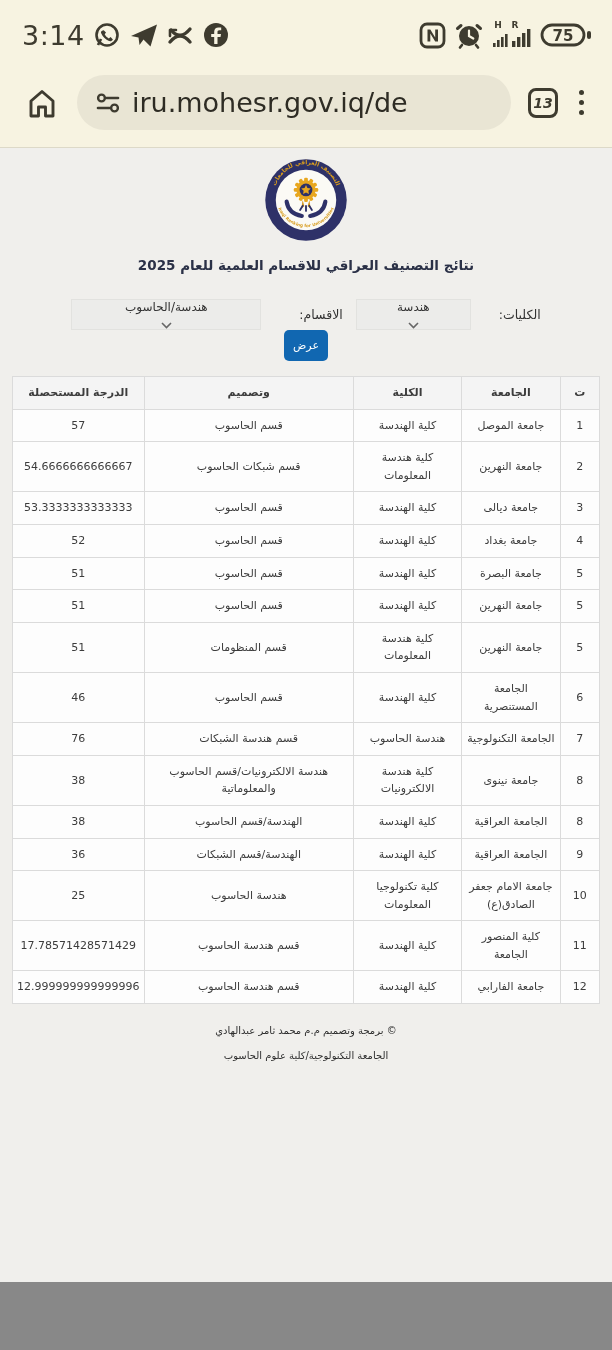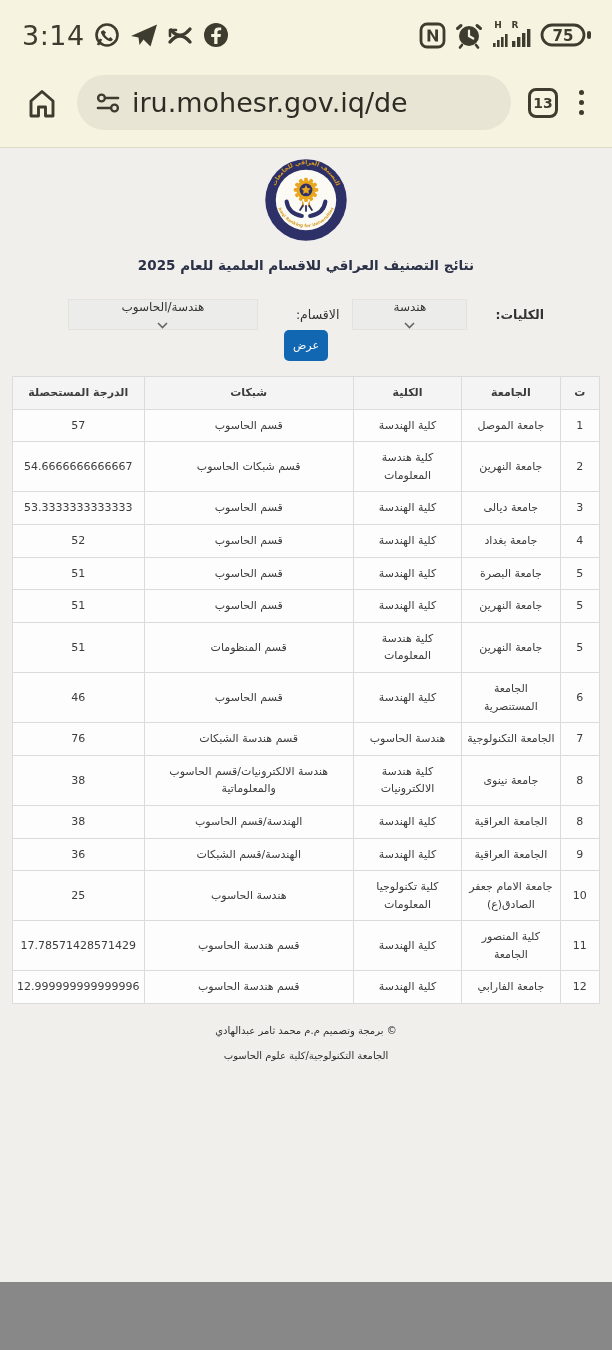--- a/index.html
+++ b/index.html
@@ -12,32 +12,32 @@
   .status-bar { height:64px; display:flex; align-items:center; justify-content:space-between; padding:6px 20px 0 22px; color:#3e3b2f; }
   .sb-left, .sb-right { display:flex; align-items:center; gap:7px; }
   .sb-time { font-size:27px; letter-spacing:0.5px; }
   .sb-ic { display:block; }
 
   .browser-bar { height:83px; display:flex; align-items:center; gap:17px; padding:0 24px 6px 24px; }
   .home-ic { flex:0 0 auto; }
   .url-pill { flex:1 1 auto; height:55px; background:#e9e5d4; border-radius:28px; display:flex; align-items:center; gap:11px; padding:16px 18px; overflow:hidden; }
   .url-text { font-size:27px; color:#2e2c24; white-space:nowrap; overflow:hidden; direction:ltr; }
   .tab-box { width:30px; height:30px; border:3px solid #3e3b2f; border-radius:8px; display:flex; align-items:center; justify-content:center; flex:0 0 auto; }
-  .tab-count { font-size:14px; font-weight:bold; color:#3e3b2f; }
+  .tab-count { font-size:14px; font-weight:bold; color:#3e3b2f;font-style:italic; }
   .kebab { display:flex; flex-direction:column; gap:5px; padding:2px 4px; }
   .kebab i { width:5px; height:5px; background:#3e3b2f; border-radius:50%; display:block; }
 
   
   .page { direction:rtl; text-align:center; padding-top:10px; }
   .logo-wrap { display:flex; justify-content:center; }
   .page-title { margin-top:15px; font-size:13.5px; font-weight:bold; color:#2b3147; }
 
   .filter-row { margin-top:26px; display:flex; justify-content:center; align-items:center; }
   .filter-label { font-size:12.5px; color:#333; margin-left:10px; }
-  .lbl-colleges { margin-left:28px;font-weight:bold; }
+  .lbl-colleges { margin-left:28px; }
   .lbl-depts { margin-right:13px; margin-left:38px; }
   .select-box { height:31px; background:#ececea; border:1px solid #e2e2df; display:flex; align-items:center; justify-content:space-between; padding:0 10px; cursor:pointer;flex-direction:column; }
   .sel-colleges { width:115px; }
   .sel-depts { width:190px; }
   .select-value { font-size:12px; color:#333; }
   .chev { flex:0 0 auto; }
 
   .show-btn { display:inline-block; background:#1167b1; color:#fff; font-size:11px; padding:9px 9px; border:none; border-radius:5px; cursor:pointer; font-family:inherit; }
 
   table.results { width:588px; margin:15px 12px 0 12px; border-collapse:collapse; background:#fdfdfd; font-size:11px; color:#3c3c3c; }
@@ -198,21 +198,21 @@
           <col style="width:100px">
           <col style="width:110px">
           <col style="width:215px">
           <col style="width:123px">
       </colgroup>
       <thead>
         <tr>
           <th>ت</th>
           <th>الجامعة</th>
           <th>الكلية</th>
-          <th>شبكات</th>
+          <th>وتصميم</th>
           <th>الدرجة المستحصلة</th>
         </tr>
       </thead>
       <tbody id="results-body">
 
       <tr>
             <td>1</td>
             <td>جامعة الموصل</td>
             <td>كلية الهندسة</td>
             <td>قسم الحاسوب</td>

